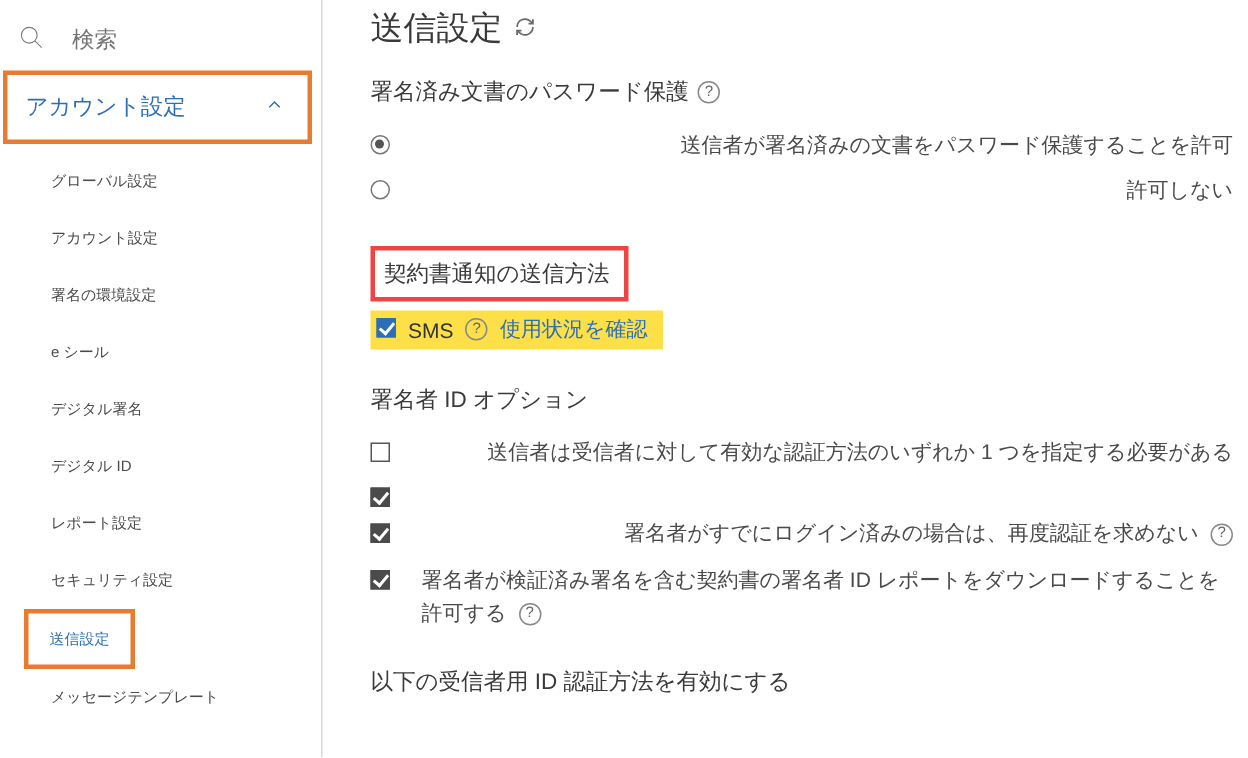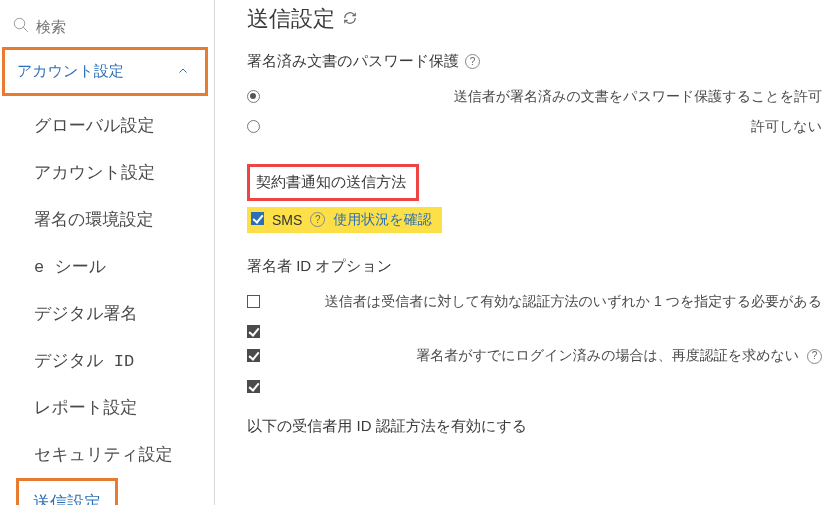--- a/index.html
+++ b/index.html
@@ -19,21 +19,21 @@
   .sidebar {
     width: 215px;
     border-right: 1px solid #d8d8d8;
     padding-top: 10px;
     flex-shrink: 0;
   }
   .search {
     display: flex;
     align-items: center;
     padding: 6px 12px 10px 12px;
-    gap: 4px;
+    gap: 16px;
   }
   .search svg { width: 18px; height: 18px; stroke: #7a7a7a; fill: none; }
   .search input {
     border: none;
     outline: none;
     font-size: 15px;
     color: #7a7a7a;
     width: 100%;
     background: transparent;
   }
@@ -46,24 +46,23 @@
     color: #2c6fb7;
     border: 3px solid #e77b2f;
     margin: 0 6px 2px 2px;
   }
   .nav-parent .caret svg { width: 12px; height: 12px; stroke: #2c6fb7; fill: none; stroke-width: 2; }
   .nav-children {
     padding: 4px 0 0 0;
   }
   .nav-item {
     padding: 12px 12px 12px 34px;
-    font-size: 17px;
+    font-size: 10px;
     color: #4a4a4a;
     cursor: pointer;
-    font-family: Liberation Mono, monospace;
   }
   .nav-item.active {
     color: #2c6fb7;
     border: 3px solid #e77b2f;
     display: inline-block;
     margin-left: 16px;
     padding: 10px 14px;
   }
 
   
@@ -282,20 +281,24 @@
     </div>
     <div class="opt-row">
       <span class="ctrl"><span class="checkbox checked"></span></span>
       <span class="text-with-help">
         <span>署名者がすでにログイン済みの場合は、再度認証を求めない</span>
         <span class="help-icon inline-help">?</span>
       </span>
     </div>
     <div class="opt-row">
       <span class="ctrl"><span class="checkbox checked"></span></span>
+      <span class="text-with-help">
+        <span>署名者が検証済み署名を含む契約書の署名者 ID レポートをダウンロードすることを許可する</span>
+        <span class="help-icon inline-help">?</span>
+      </span>
     </div>
   </div>
 
   
   <div class="section-title">
     <span>以下の受信者用 ID 認証方法を有効にする</span>
   </div>
   
 
 </div>

